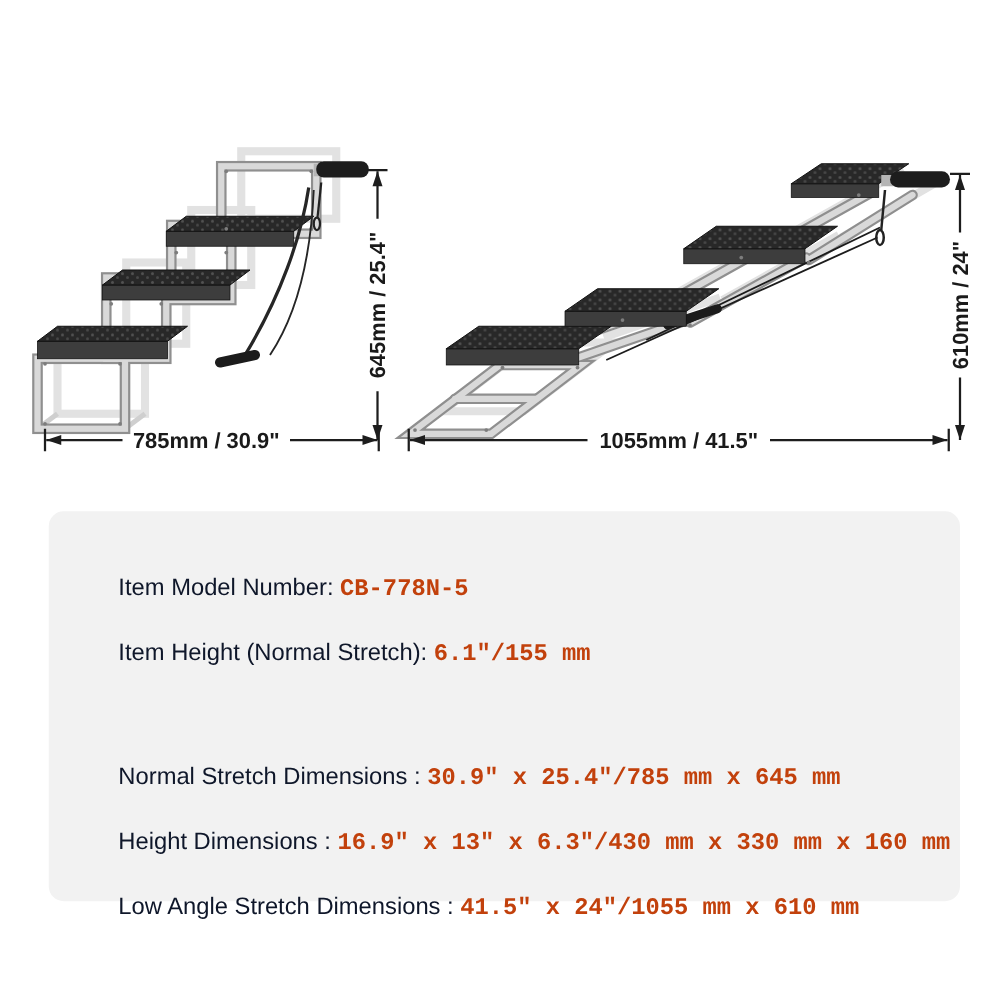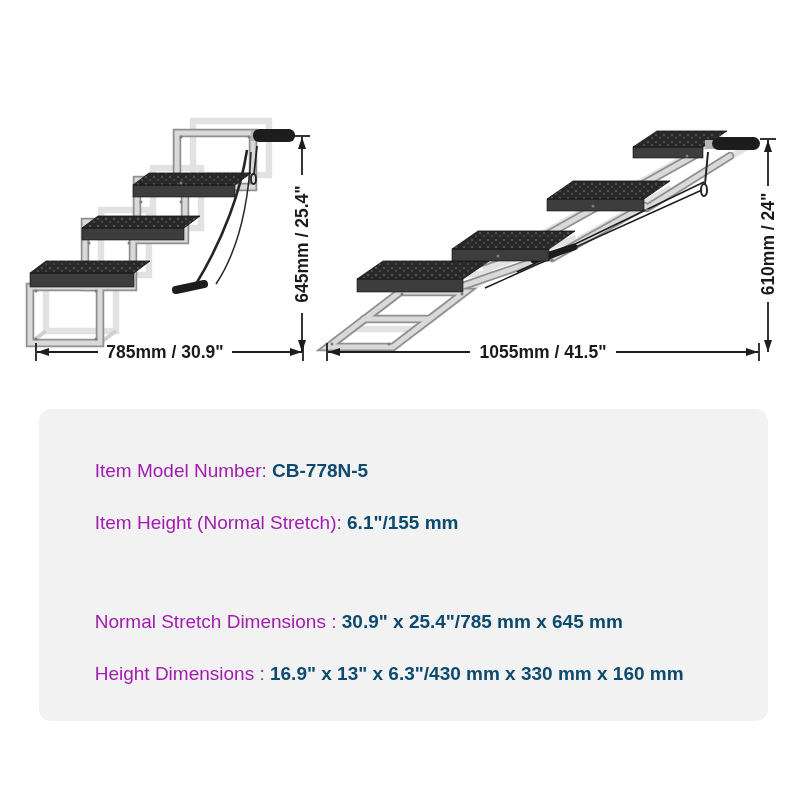--- a/index.html
+++ b/index.html
@@ -13,22 +13,22 @@
   .frame-far{stroke:#e2e2e2;stroke-width:6.5;fill:none;}
   .frame-dark{stroke:#8f8f8f;stroke-width:8.5;fill:none;stroke-linecap:round;}
   .frame-lite{stroke:#d9d9d9;stroke-width:5;fill:none;stroke-linecap:round;}
   .tread-top{stroke:#111111;stroke-width:0.8;}
   .tread-face{fill:#3d3d3d;stroke:#111111;stroke-width:0.6;}
   .strap{stroke:#262626;fill:none;}
   .screw{fill:#7d7d7d;}
   .spec-panel{position:absolute;left:39px;top:409px;width:729px;height:312px;
               background:#f2f2f2;border-radius:12px;}
   .spec-row{position:absolute;left:24px;white-space:pre;font-size:19px;line-height:26px;}
-  .spec-label{color:#a21caf;font-weight:400;}
-  .spec-value{color:#0c4a6e;font-weight:700;}
+  .spec-label{color:#0f172a;font-weight:400;}
+  .spec-value{color:#c2410c;font-weight:700;font-family:Liberation Mono, monospace;}
 </style>
 </head>
 <body>
 
 <div class="canvas">
 
   <svg class="fig" style="left:8px;top:98px" width="304" height="272" viewBox="0 0 304 272">
     <defs>
       <pattern id="dotsL" width="8" height="7" patternUnits="userSpaceOnUse">
         <rect width="8" height="7" fill="#282828"></rect>
@@ -221,15 +221,18 @@
     </div>
     <div class="spec-row" style="top:75px">
       <span class="spec-label">Item Height (Normal Stretch): </span><span class="spec-value">6.1"/155 mm</span>
     </div>
     <div class="spec-row" style="top:174px">
       <span class="spec-label">Normal Stretch Dimensions : </span><span class="spec-value">30.9" x 25.4"/785 mm x 645 mm</span>
     </div>
     <div class="spec-row" style="top:226px">
       <span class="spec-label">Height Dimensions : </span><span class="spec-value">16.9" x 13" x 6.3"/430 mm x 330 mm x 160 mm</span>
     </div>
+    <div class="spec-row" style="top:278px">
+      <span class="spec-label">Low Angle Stretch Dimensions : </span><span class="spec-value">41.5" x 24"/1055 mm x 610 mm</span>
+    </div>
   </div>
 
 </div>
 
 </body></html>

